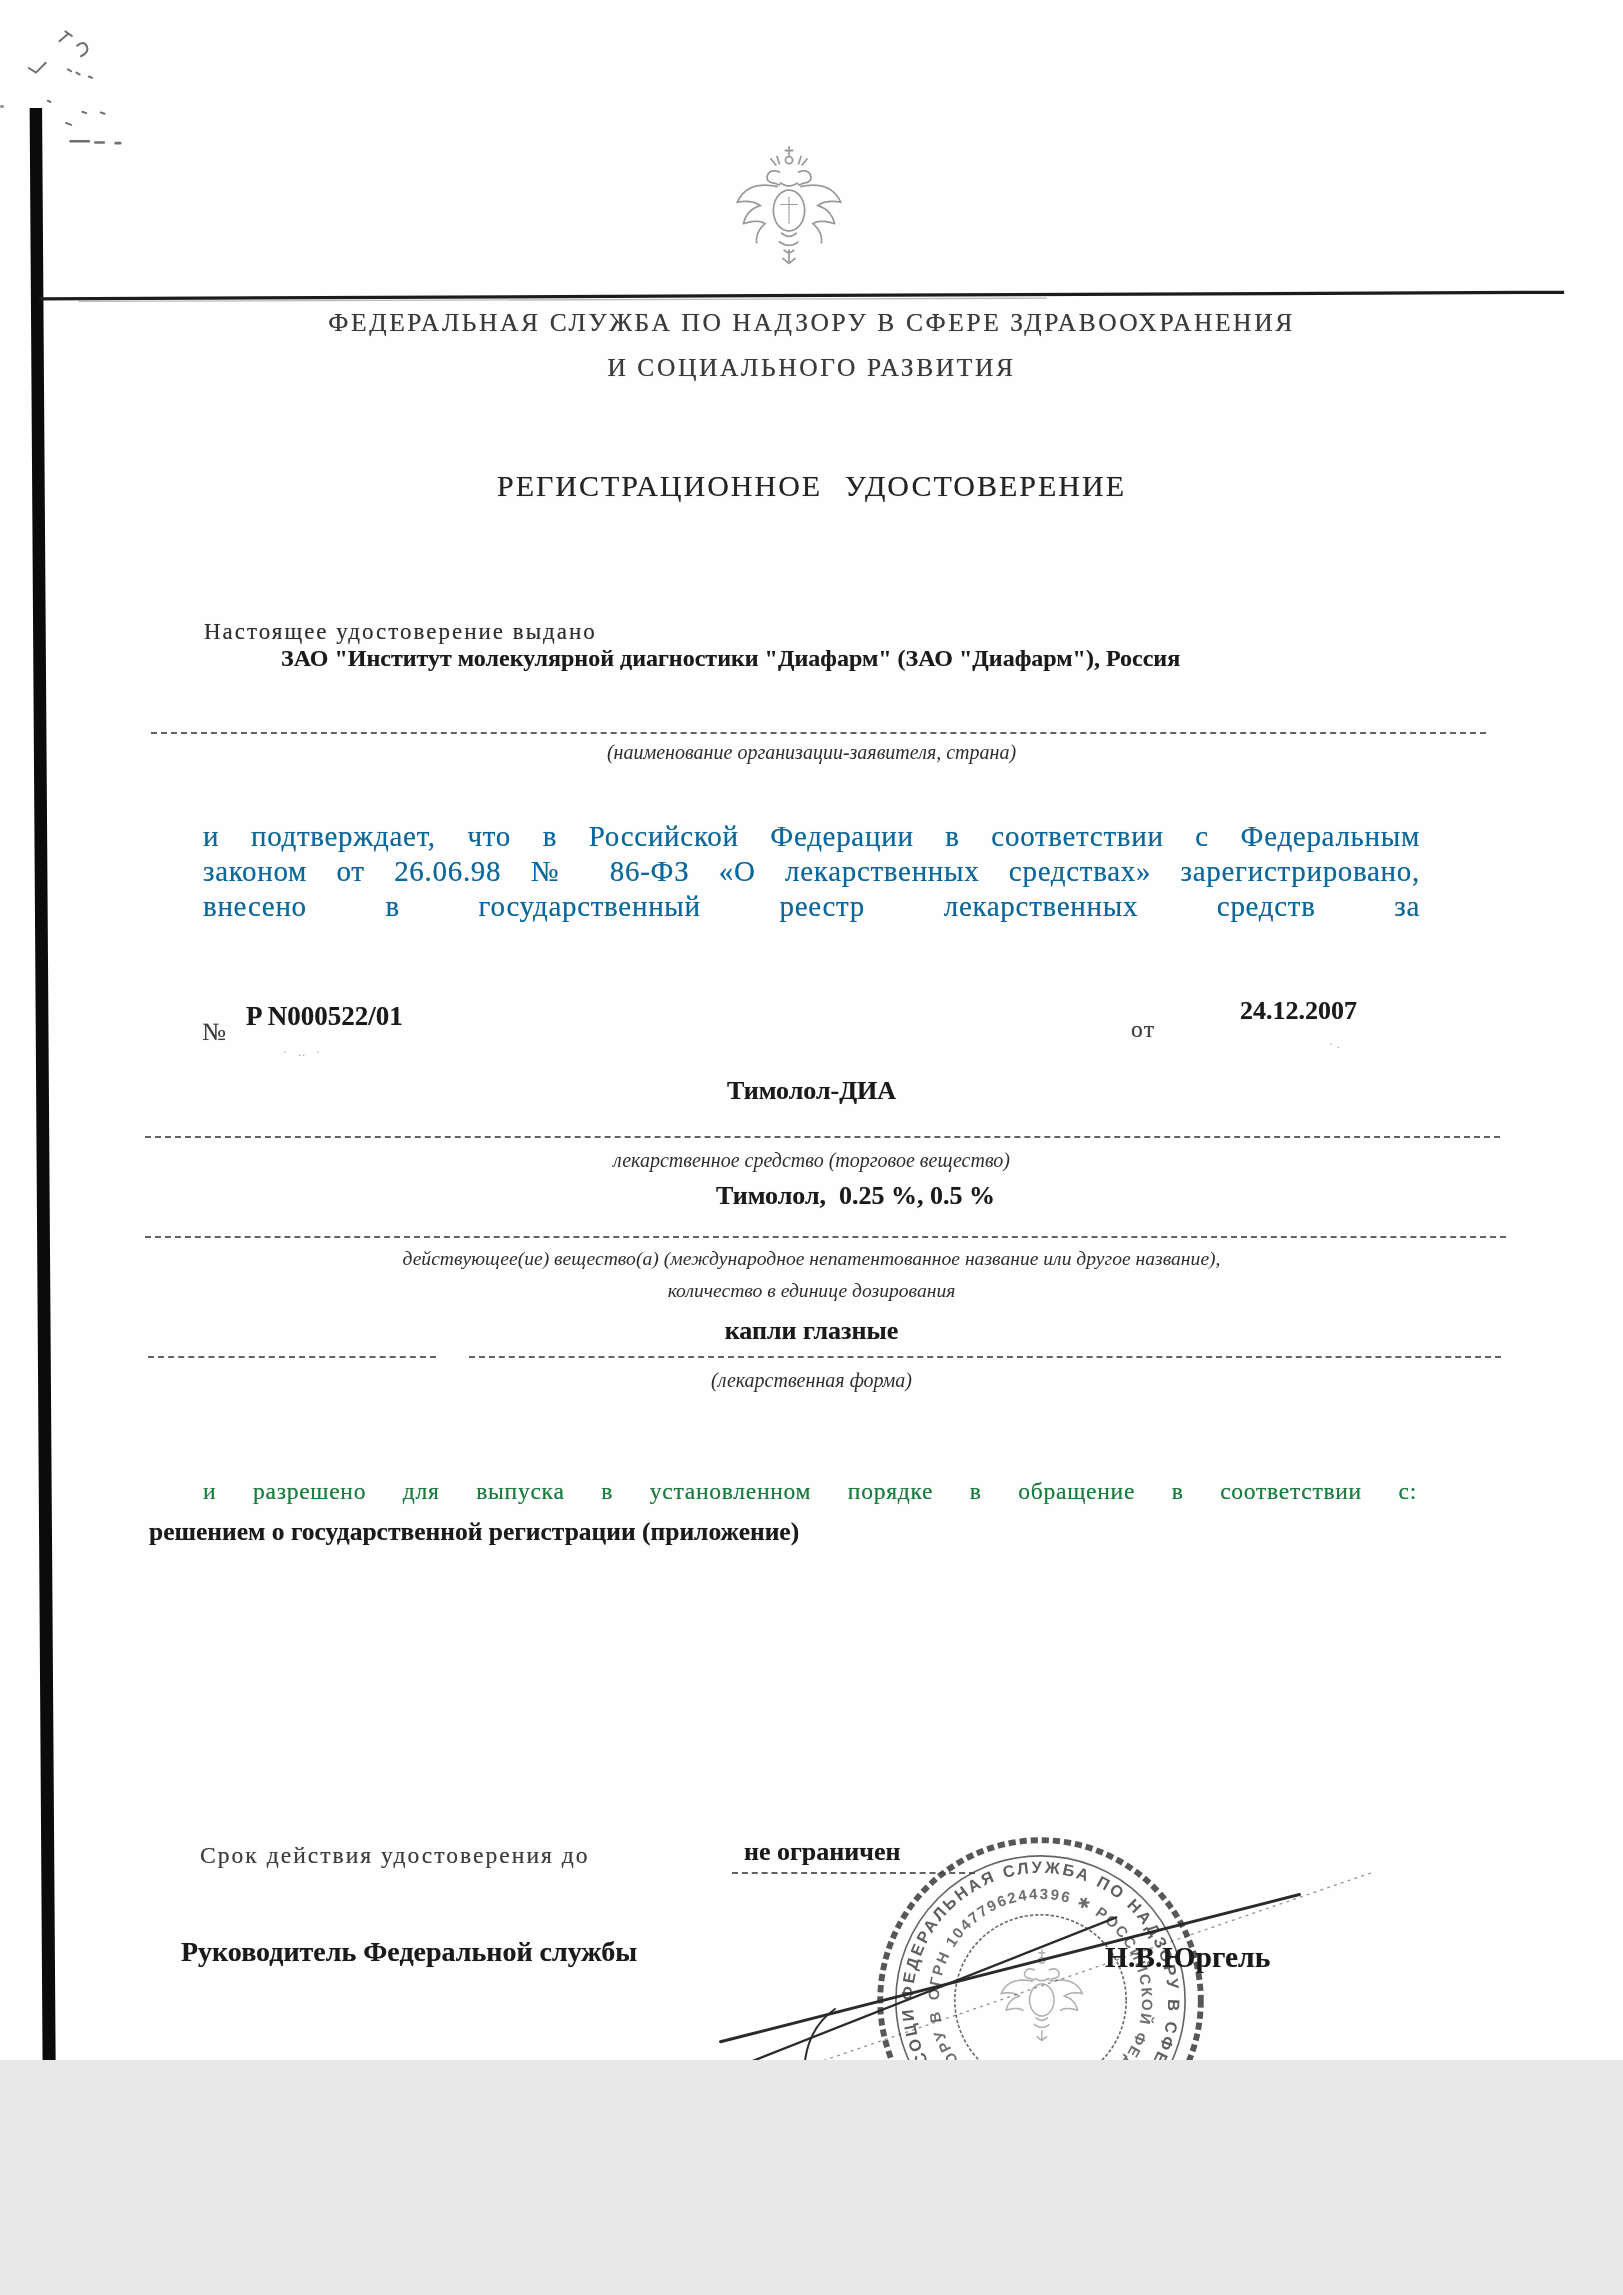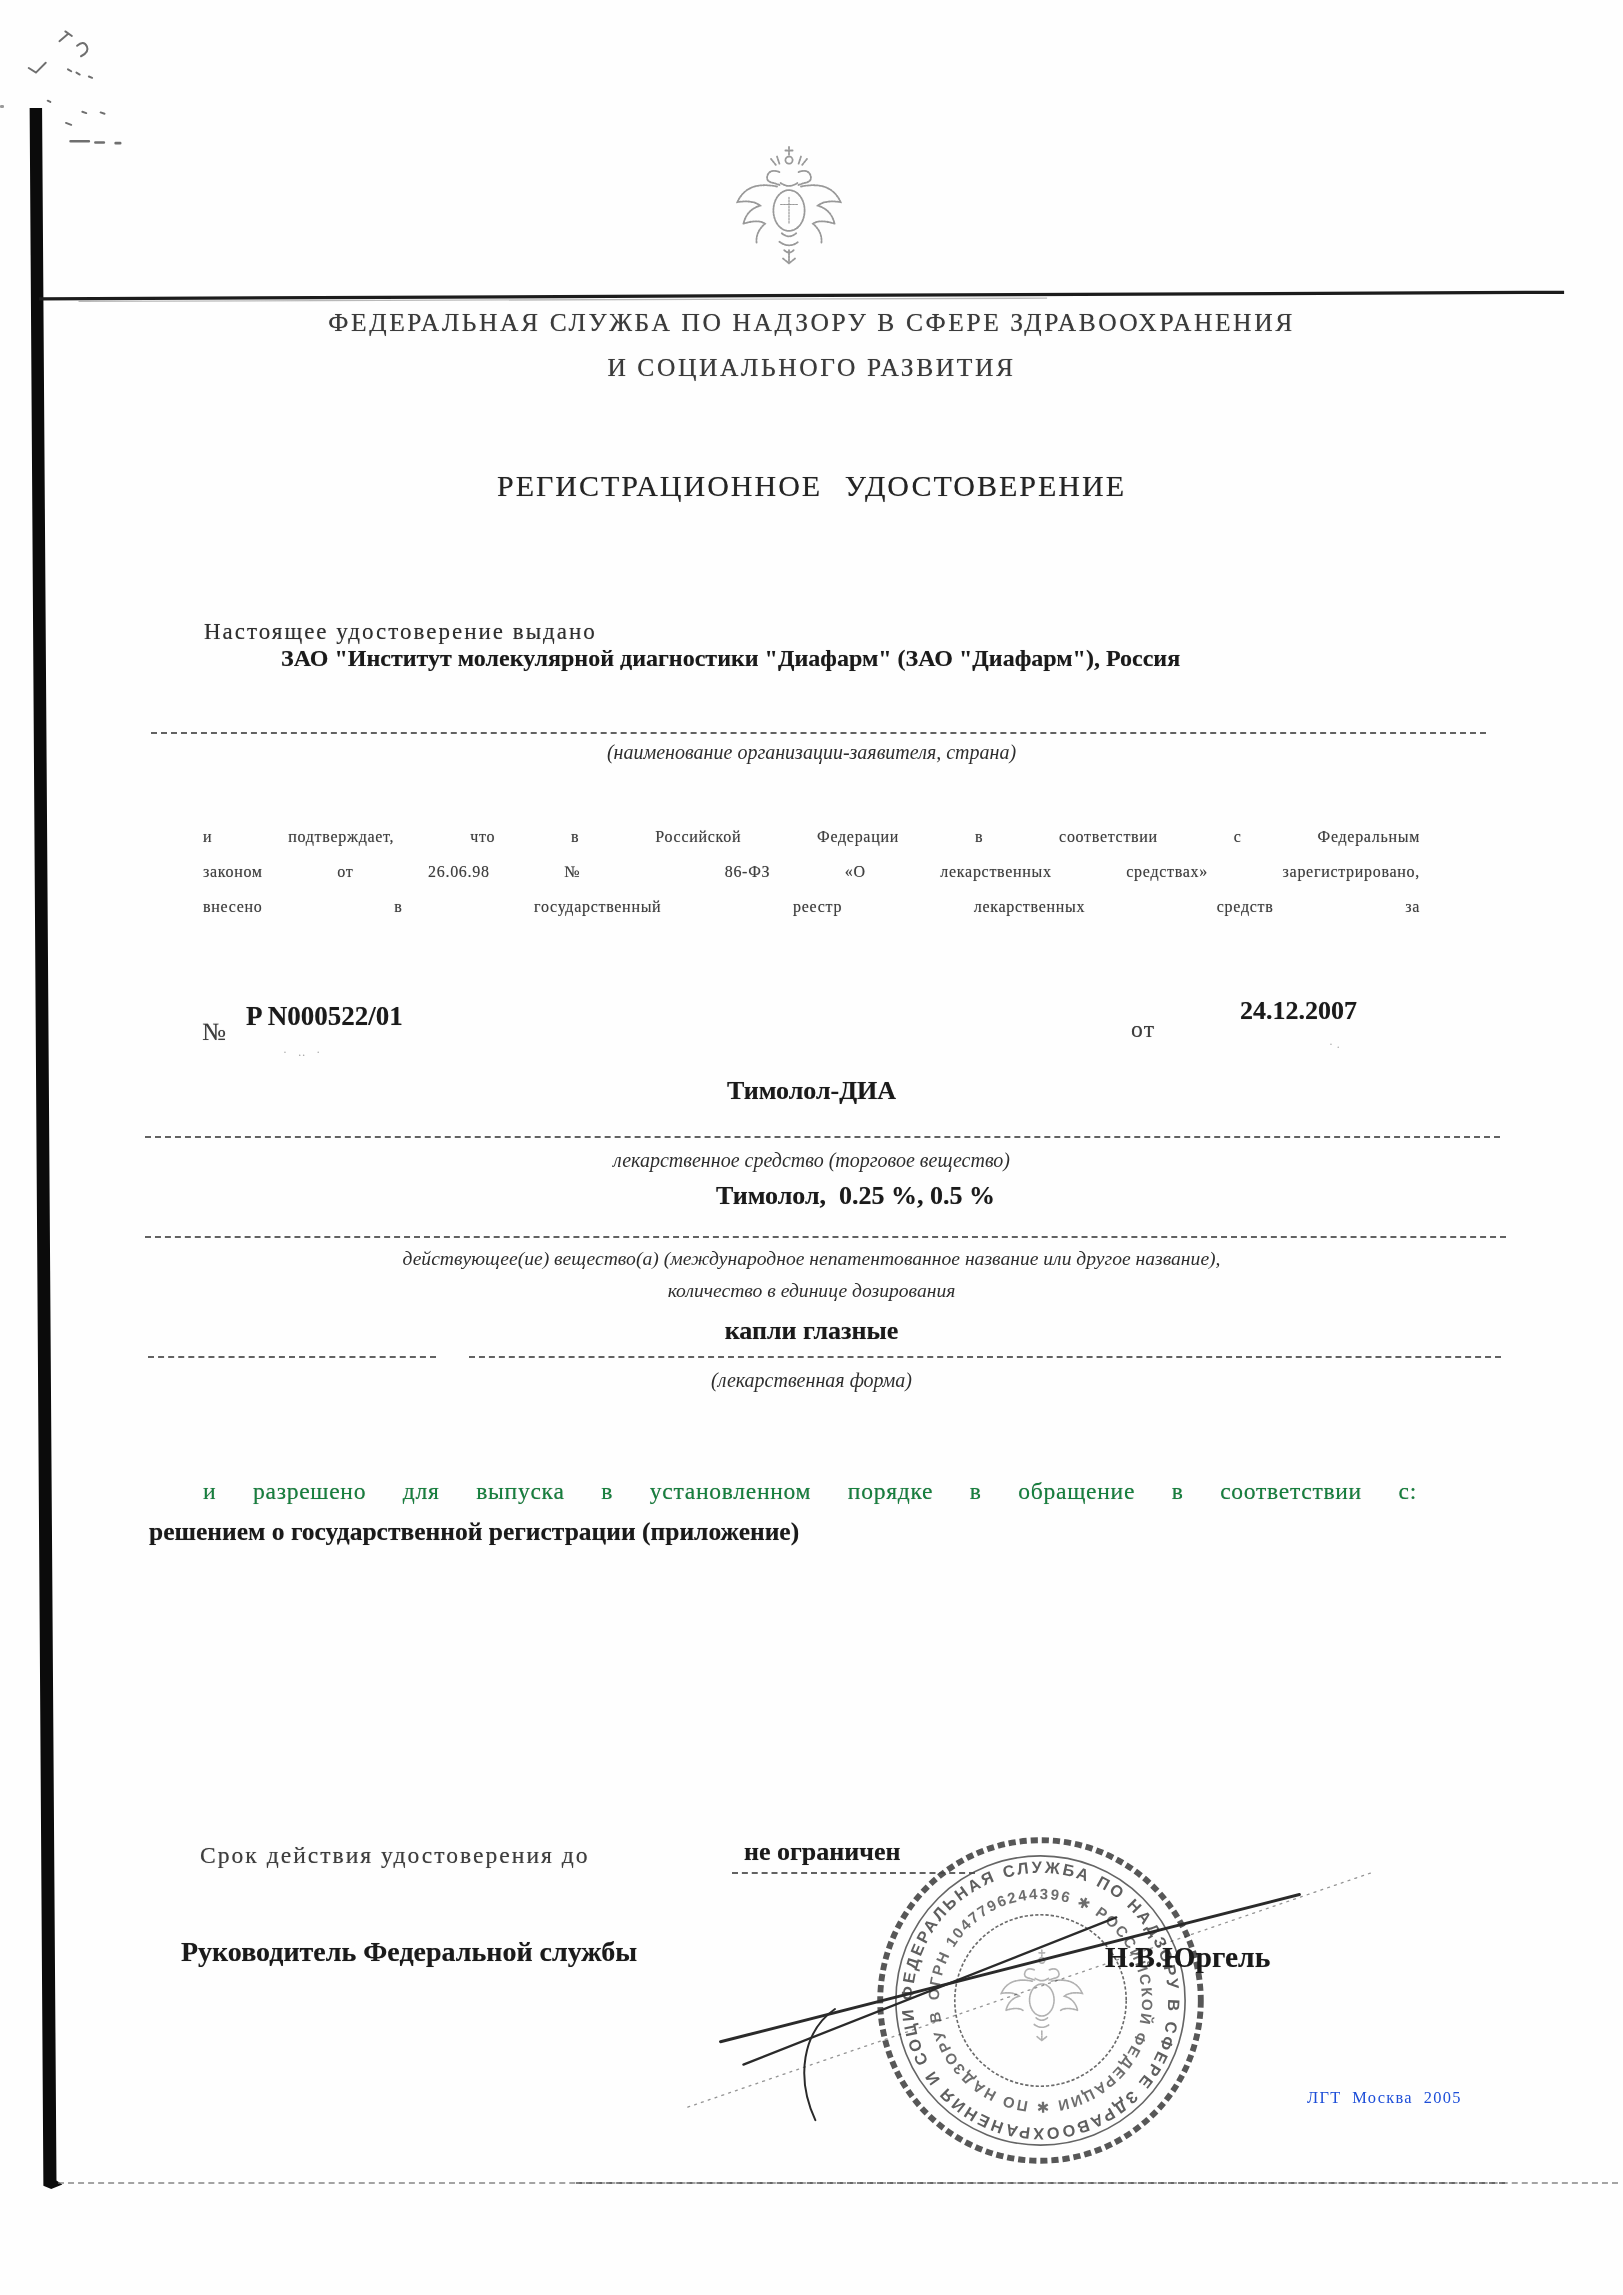--- a/index.html
+++ b/index.html
@@ -1,37 +1,37 @@
 <!DOCTYPE html>
 <html style="font-size:10.5px"><head>
 <meta charset="utf-8">
 <style>
   html,body{margin:0;padding:0;background:#e8e8e8;}
   .page{
     position:relative;
-    width:1623px;height:2295px;
+    width:1623px;height:2060px;
     background:#fefefe;
     overflow:hidden;
     font-family:"Liberation Serif","DejaVu Serif",serif;
     color:#1a1a1a;
   }
   .abs{position:absolute;}
   .ctr{left:0;width:1623px;text-align:center;}
   .scan{text-shadow:0 0 0.7px rgba(20,20,20,.45);}
   .gray-scan{color:#3d3d3d;text-shadow:0 0 0.7px rgba(40,40,40,.5);}
   .b{font-weight:bold;}
   .i{font-style:italic;}
   .ws-pre{white-space:pre;padding-left:44px;}
   .dash{border-top:2px dashed #474747;opacity:.85;height:0;}
   .dash-lt{border-top:2px dashed #6a6a6a;opacity:.6;height:0;}
   .dots-faint{color:#a8a8a8;font-size:11.8px;letter-spacing:3.9px;}
 
   .hdr{font-size:25.5px;letter-spacing:2.6px;color:#3a3a3a;text-shadow:0 0 0.7px rgba(30,30,30,.6);}
   .title{font-size:30px;font-weight:normal;letter-spacing:2px;word-spacing:13px;color:#242424;text-shadow:0 0 0.7px rgba(20,20,20,.5);}
-  .body-line{font-size:16px;line-height:35px;letter-spacing:0.7px;color:#404040;
+  .body-line{font-size:29px;line-height:35px;letter-spacing:0.7px;color:#0369a1;
     text-align:justify;}
   .body-line div{text-align:justify;text-align-last:justify;}
   .caption{font-size:19.6px;color:#2e2e2e;}
   .seal-txt{font-family:"Liberation Sans","DejaVu Sans",sans-serif;font-weight:bold;fill:#3b3b3b;}
   .eagle-use{stroke-dasharray:3 2;}
 </style>
 </head>
 <body>
 
 <div class="page">

